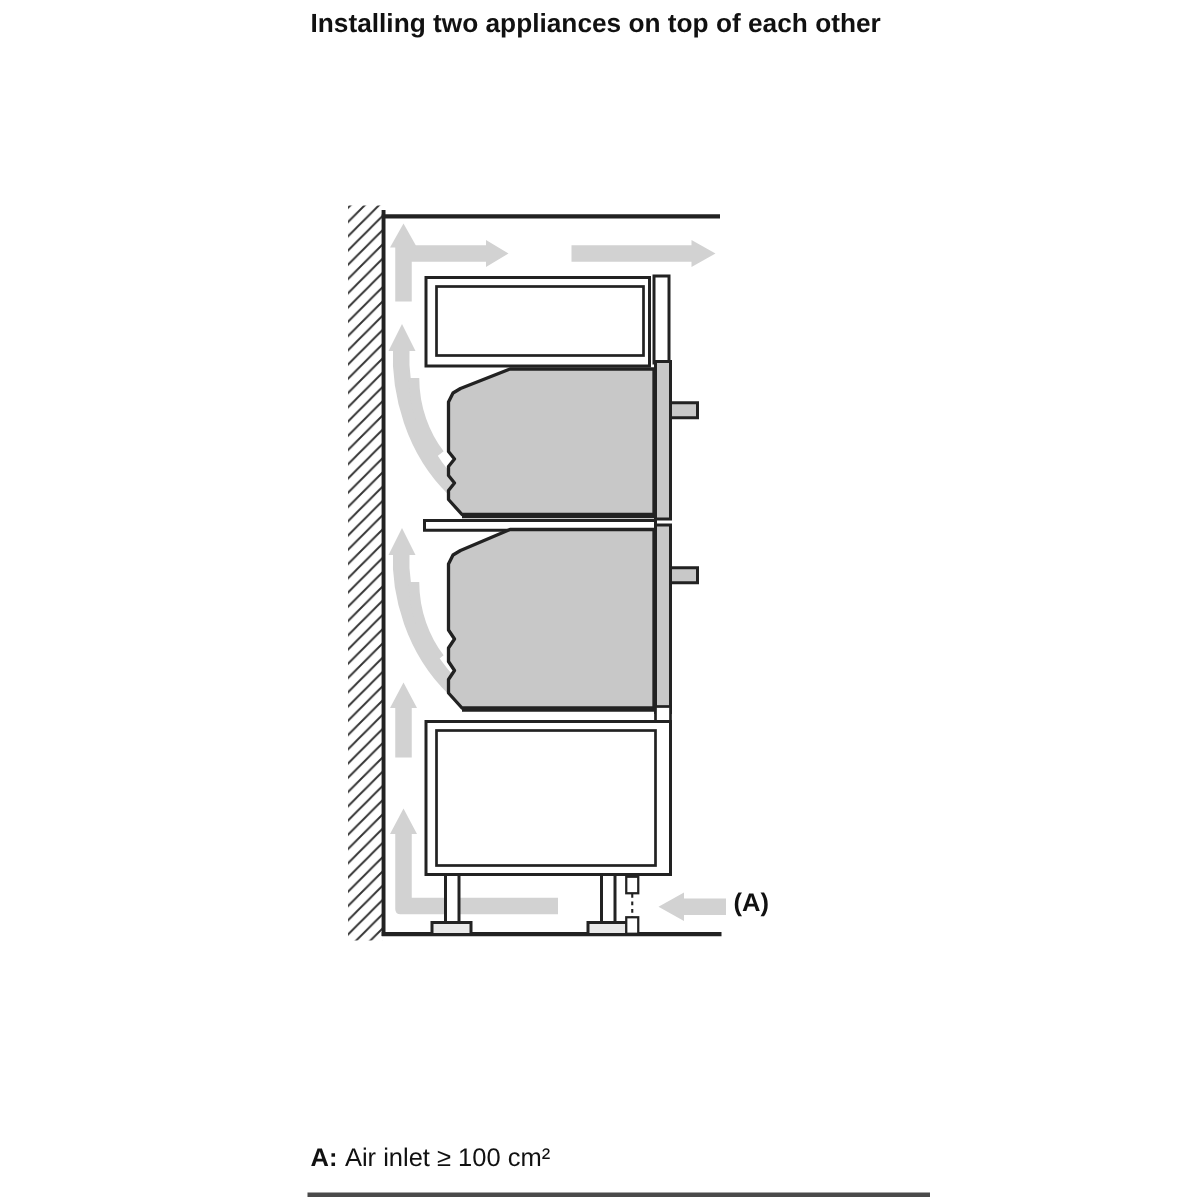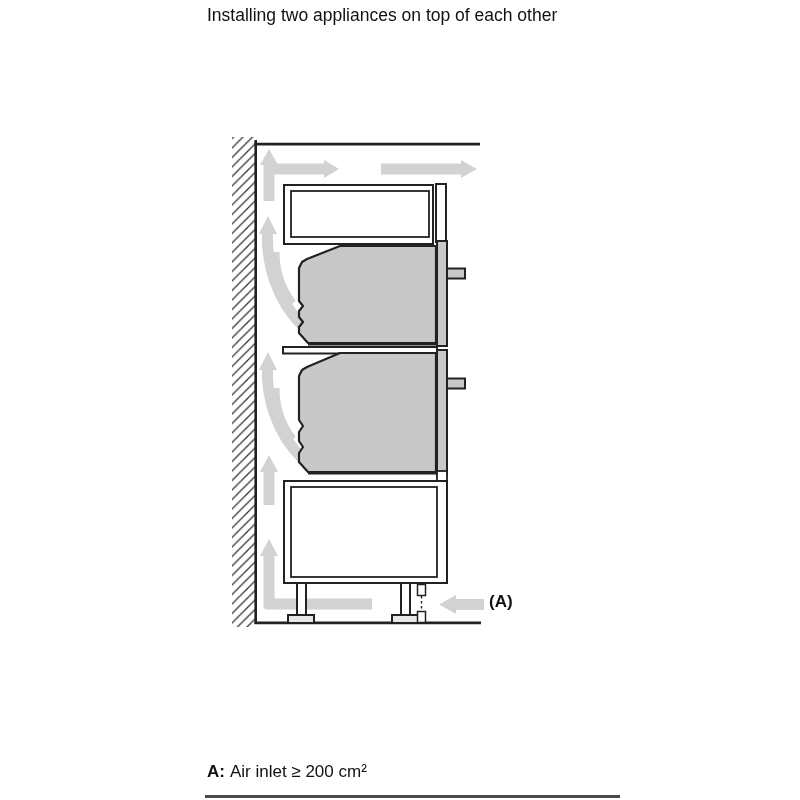--- a/index.html
+++ b/index.html
@@ -5,21 +5,21 @@
   :root{
     --line:#222222;
     --appliance-fill:#c8c8c8;
     --arrow-fill:#d2d2d2;
     --background:#ffffff;
   }
   html,body{margin:0;padding:0;}
   body{font-family:"Liberation Sans","DejaVu Sans",sans-serif;background:#fff;}
   .page{position:relative;width:800px;height:800px;background:var(--background);overflow:hidden;}
   .title-block{position:absolute;left:207px;top:5px;width:412px;color:#111;
-    font-size:17.5px;font-weight:normal;line-height:21.5px;}
+    font-size:17.5px;font-weight:bold;line-height:21.5px;}
   .svg-stage{position:absolute;left:0;top:0;width:800px;height:800px;}
   .label-a{position:absolute;left:489px;top:592px;color:#111;font-size:17px;font-weight:bold;}
   .caption{position:absolute;left:207px;top:762px;color:#111;font-size:17px;}
   .caption .cap-label{font-weight:bold;margin-right:5px;}
   .bottom-rule{position:absolute;left:205px;top:795px;width:415px;height:2.5px;background:#4a4a4a;}
   
   .ln{stroke:var(--line);}
   .whitebox{fill:#fff;stroke:var(--line);}
   .appbody{fill:var(--appliance-fill);stroke:var(--line);stroke-width:2.2;stroke-linejoin:round;}
   .appstrip{fill:var(--appliance-fill);stroke:var(--line);stroke-width:2;}
@@ -101,17 +101,17 @@
       <rect x="392" y="615" width="26" height="8" fill="#e8e8e8" class="ln" stroke-width="2"></rect>
       <line class="ln" x1="421.5" y1="586" x2="421.5" y2="621" stroke-width="1.4" stroke-dasharray="2.5,2.5"></line>
       <rect class="whitebox" x="417.5" y="584.5" width="8" height="11" stroke-width="1.5"></rect>
       <rect class="whitebox" x="417.5" y="611.5" width="8" height="11" stroke-width="1.5"></rect>
     </g>
   </svg>
 
   <div class="label-a">(A)</div>
 
   <div class="caption">
-    <span class="cap-label">A:</span><span>Air inlet ≥ 200 cm²</span>
+    <span class="cap-label">A:</span><span>Air inlet ≥ 100 cm²</span>
   </div>
 
   <div class="bottom-rule"></div>
 </div>
 
 </body></html>

